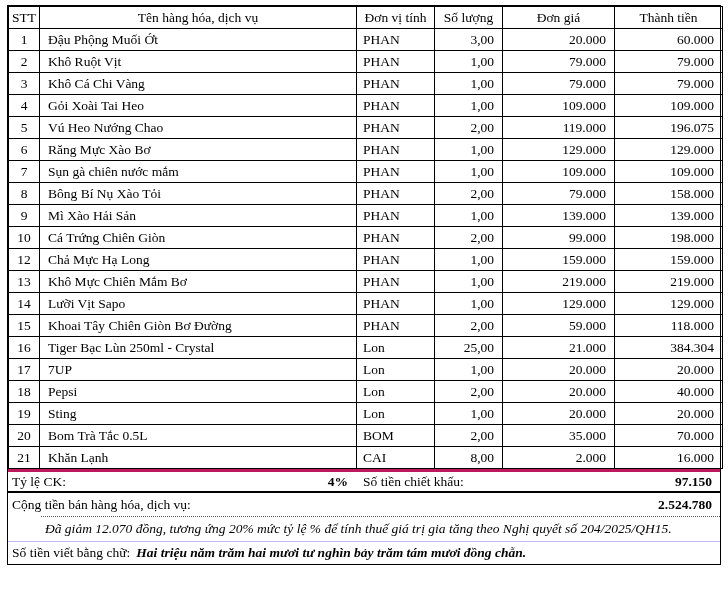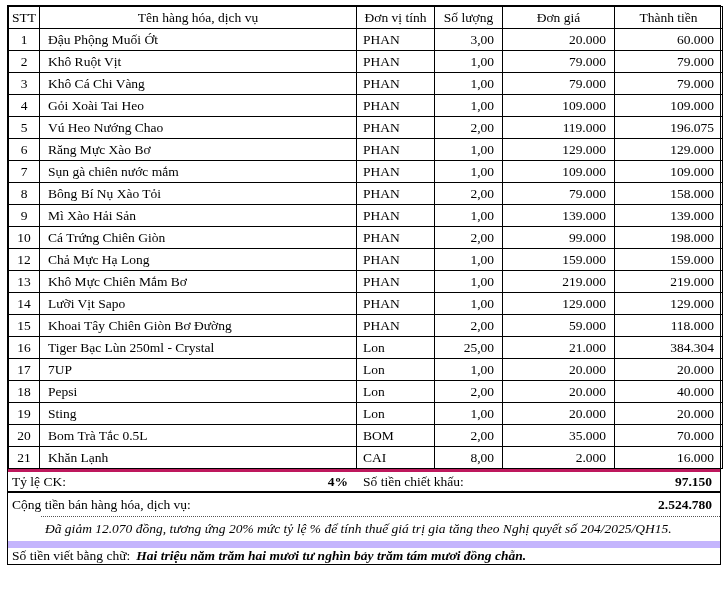--- a/index.html
+++ b/index.html
@@ -70,21 +70,21 @@
   }
   .fnote {
     height: 25px;
     border-top: 1px dotted #555;
     padding: 0 4px;
     font-style: italic;
     margin-left: 33px;
   }
   .fwords {
     height: 23px;
-    border-top: 7px solid #c4b5fd;
+    border-top: 1px solid #c4b5fd;
     padding: 0 4px;
   }
   .fwords span + span { margin-left: 6px; }
   .b  { font-weight: bold; }
   .bi { font-weight: bold; font-style: italic; }
 </style>
 </head>
 <body>
 
 <div class="sheet">

